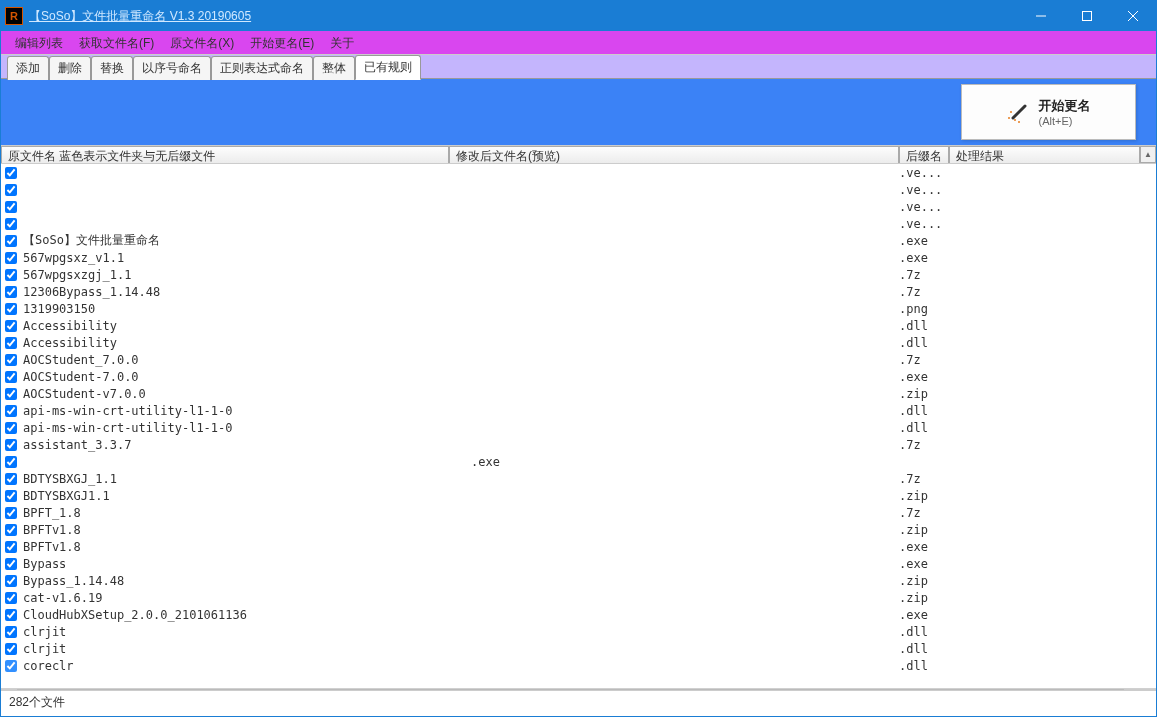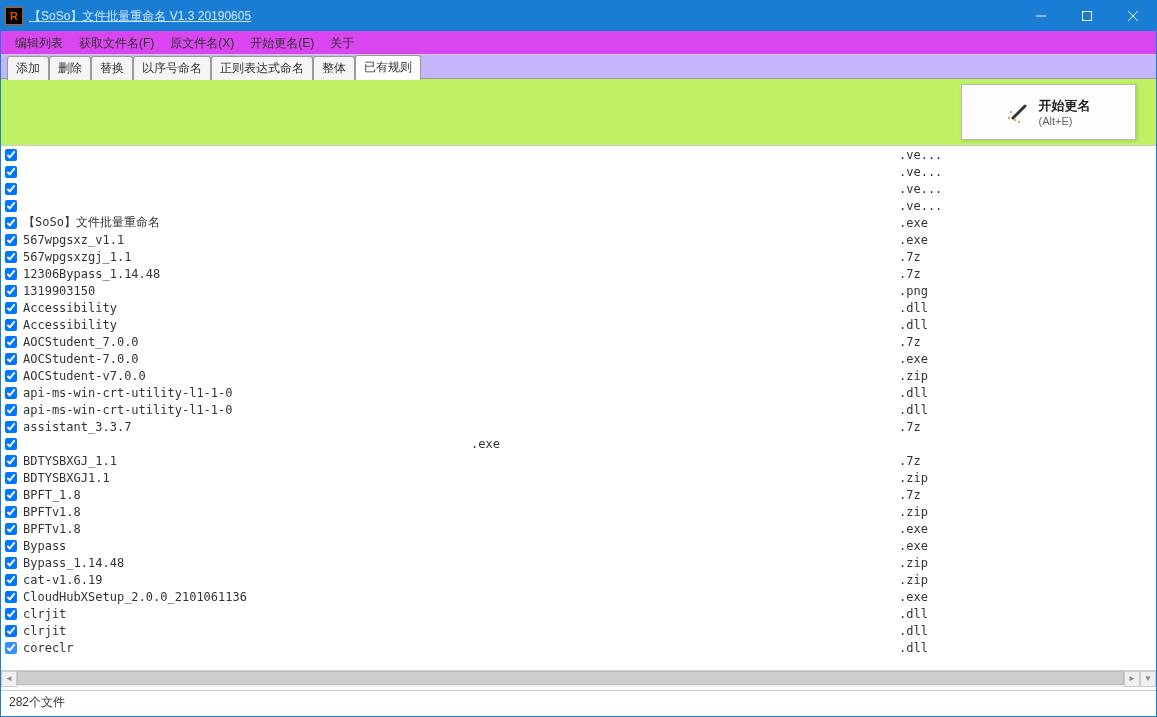--- a/index.html
+++ b/index.html
@@ -79,21 +79,21 @@
   border-bottom: 1px solid #fff;
 }
 
 .action-area {
   height: 67px;
   border-bottom: 1px solid #ccc;
   display: flex;
   justify-content: flex-end;
   align-items: center;
   padding-right: 20px;
-  background: #bef264;
+  background: #3b82f6;
 }
 .start-btn {
   width: 175px;
   height: 56px;
   border: 1px solid #bbb;
   background: #fdfdfd;
   box-shadow: 1px 1px 3px rgba(0,0,0,0.15);
   display: flex;
   align-items: center;
   justify-content: center;
@@ -268,20 +268,27 @@
       </svg>
     </span>
     <span class="start-text">
       <span class="main-label">开始更名</span>
       <span class="shortcut">(Alt+E)</span>
     </span>
   </div>
 </div>
 
 <div class="table-container">
+  <div class="table-header">
+    <div class="th th-orig">原文件名 蓝色表示文件夹与无后缀文件</div>
+    <div class="th th-preview">修改后文件名(预览)</div>
+    <div class="th th-ext">后缀名</div>
+    <div class="th th-result">处理结果</div>
+    <div class="th-scroll-up">▲</div>
+  </div>
   <div class="rows" id="rows">
       <div class="row">
         <div class="cell-check">
           <input type="checkbox" checked="" style="">
         </div>
         <div class="cell-orig"></div>
         <div class="cell-preview"></div>
         <div class="cell-ext">.ve...</div>
         <div class="cell-result"></div>
       </div>

